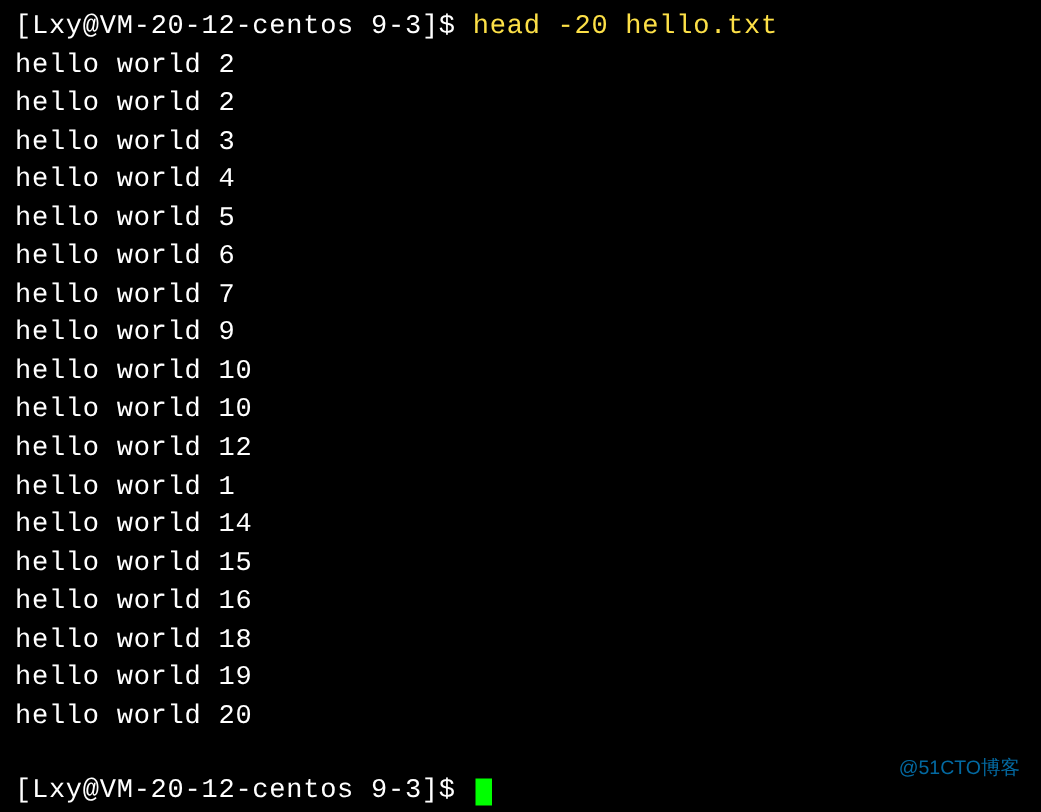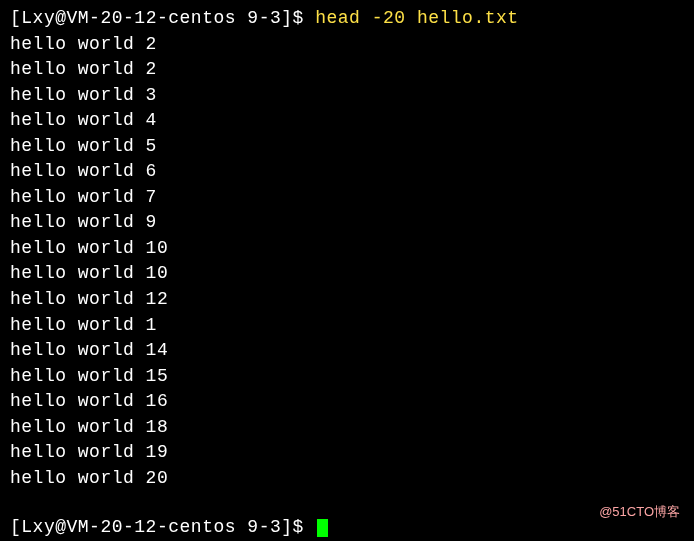--- a/index.html
+++ b/index.html
@@ -40,21 +40,21 @@
       background: #00ff00;
       width: 11px;
       height: 18px;
       vertical-align: text-bottom;
       margin-left: 2px;
     }
     .watermark {
       position: absolute;
       bottom: 20px;
       right: 14px;
-      color: #fca5a5;
+      color: #0369a1;
       font-size: 13px;
       font-family: Arial, sans-serif;
       letter-spacing: 0;
     }
     .bottom-row {
       position: absolute;
       bottom: 0;
       left: 10px;
     }
   </style>

